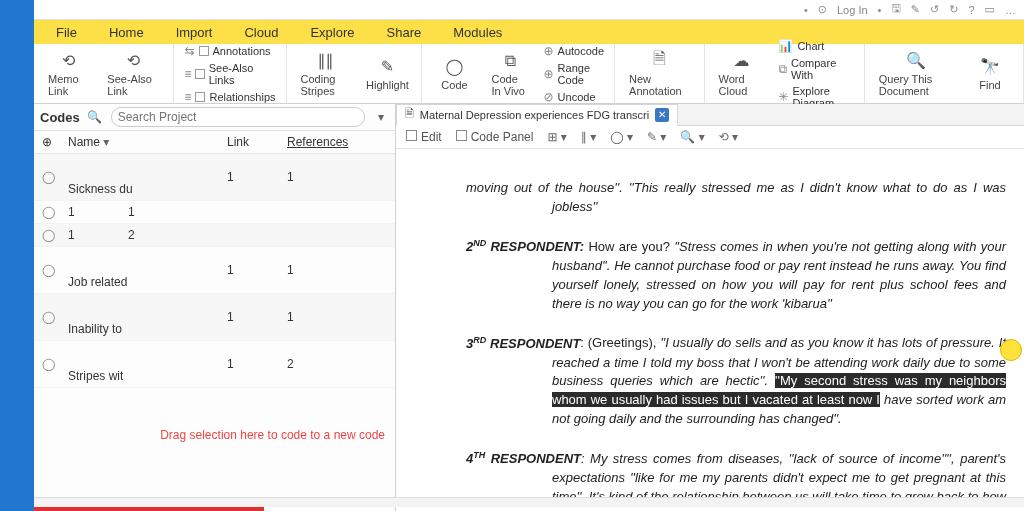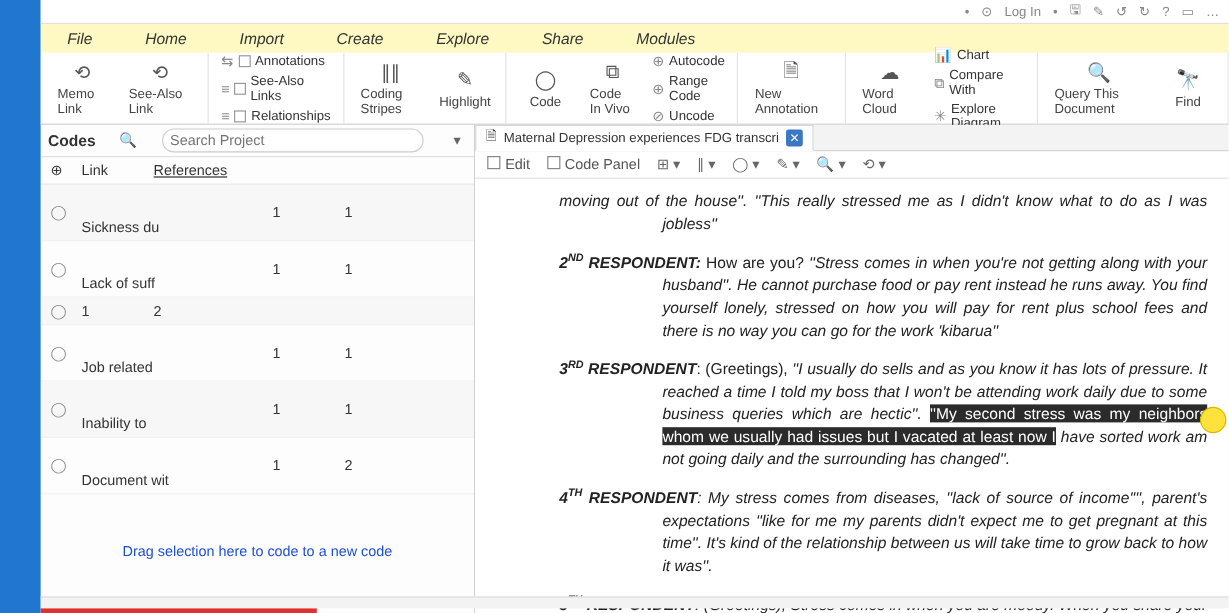--- a/index.html
+++ b/index.html
@@ -5,66 +5,66 @@
   * { box-sizing: border-box; margin: 0; padding: 0; font-family: "Segoe UI", Arial, sans-serif; }
   body { width: 1024px; height: 511px; overflow: hidden; background: #fff; font-size: 12px; color: #333; position: relative; }
   .left-rail { position: absolute; left: 0; top: 0; width: 34px; height: 100%; background: #2176d0; }
   .app { position: absolute; left: 34px; top: 0; right: 0; bottom: 0; display: flex; flex-direction: column; background:#fafafa; }
 
   
   .titlebar { height: 20px; background:#fff; border-bottom:1px solid #e0e0e0; display:flex; justify-content:flex-end; align-items:center; padding:0 8px; gap:10px; color:#888; font-size:11px; }
   .titlebar span { cursor:default; }
 
   
-  .menubar { height: 24px; background:#fef9c3; display:flex; align-items:center; padding:0 8px; gap:16px;font-style:italic; }
+  .menubar { height: 24px; background:#fde047; display:flex; align-items:center; padding:0 8px; gap:4px; }
   .menubar .menuitem { padding:3px 14px; font-size:13px; cursor:pointer; }
   .menubar .menuitem.active { background:#fff; border:1px solid #f0b000; border-bottom:2px solid #fff; border-top:3px solid #f0b000; color:#1a62b3; }
 
   
   .ribbon { height: 60px; background:#fff; border-bottom:1px solid #d0d0d0; display:flex; align-items:stretch; }
   .rgroup { display:flex; align-items:center; border-right:1px solid #e4e4e4; padding:2px 8px; gap:6px; }
   .rbtn { display:flex; flex-direction:column; align-items:center; justify-content:center; gap:2px; padding:2px 6px; cursor:pointer; font-size:11px; color:#444; min-width:50px; }
   .rbtn .ico { font-size:16px; color:#555; height:20px; display:flex; align-items:center; }
   .mini-col { display:flex; flex-direction:column; gap:2px; font-size:11px; }
   .mini-row { display:flex; align-items:center; gap:4px; padding:1px 2px; cursor:pointer; }
   .mini-row .chk { width:10px;height:10px;border:1px solid #999;display:inline-block;}
   .mini-row .sw  { font-size:12px;color:#888;}
 
   
   .body { flex:1; display:flex; overflow:hidden; }
 
   
   .left { width: 362px; border-right:1px solid #d0d0d0; display:flex; flex-direction:column; background:#fdfdfd; }
-  .panelhead { display:flex; align-items:center; gap:20px; padding:3px 6px; border-bottom:1px solid #e0e0e0; }
+  .panelhead { display:flex; align-items:center; gap:8px; padding:3px 6px; border-bottom:1px solid #e0e0e0; }
   .panelhead .title { font-weight:600; font-size:13px; }
   .panelhead input { flex:1; border:1px solid #ccc; border-radius:10px; padding:2px 6px; font-size:12px; }
   .panelhead .dd { width:16px;text-align:center;color:#666;cursor:pointer;}
   .gridhdr { display:flex; padding:4px 8px; border-bottom:1px solid #e5e5e5; font-size:12px; color:#333; }
   .gridhdr .c-add{width:26px;}
   .gridhdr .c-name{flex:1;}
   .gridhdr .c-files{width:60px;}
   .gridhdr .c-refs{width:100px;text-decoration:underline;}
   .row { display:flex; align-items:center; padding:4px 8px; font-size:12px; border-bottom:1px solid #f2f2f2;}
   .row:nth-child(odd){background:#f7f7f7;}
   .row .circ{width:26px;color:#888;}
   .row .nm{flex:1;margin-top:24px;}
   .row .fl{width:60px;}
   .row .rf{width:100px;}
-  .droptext { text-align:center; color:#1d4ed8; font-size:12px; padding:40px 10px; }
+  .droptext { text-align:right; color:#ef4444; font-size:12px; padding:40px 10px; }
 
   
   .right { flex:1; display:flex; flex-direction:column; background:#fff; }
   .tabs { display:flex; align-items:center; border-bottom:1px solid #d6d6d6; background:#f3f3f3; height:22px; }
   .tab { display:flex; align-items:center; gap:6px; padding:2px 8px; background:#fff; border:1px solid #d6d6d6; border-bottom:1px solid #fff; font-size:11px; height:22px; }
   .tab .x { background:#3a78c3; color:#fff; width:14px;height:14px; display:flex;align-items:center;justify-content:center;font-size:10px;border-radius:2px;cursor:pointer;}
   .doctoolbar { display:flex; align-items:center; gap:14px; padding:4px 10px; border-bottom:1px solid #e3e3e3; font-size:12px; color:#555;}
   .doctoolbar .chk{width:11px;height:11px;border:1px solid #888;display:inline-block;margin-right:4px;}
   .doctoolbar .tool{cursor:pointer; color:#666;}
   .docbody { flex:1; overflow:hidden; padding:10px 18px 0 70px; font-family: Georgia, "Times New Roman", serif; font-size:13px; color:#222; line-height:1.45; position:relative;}
-  .para { margin-bottom:12px; text-align:justify; }
+  .para { margin-bottom:12px; text-align:justify;margin-top:20px; }
   .resp-label { font-weight:bold;font-style:italic; }
   .sup { font-size:9px; vertical-align:super; font-weight:bold;}
   .hang { padding-left:86px; text-indent:-86px; }
   .hilite { background:#2b2b2b; color:#fff; }
   .cursor-dot{position:absolute; right:2px; top:190px; width:22px;height:22px;border-radius:50%; background:#ffe23a; border:1px solid #d9b800;}
 
   .redbar{position:absolute; left:34px; bottom:0; height:4px; width:230px; background:#e03131;}
   .bottombar{position:absolute; left:34px; right:0; bottom:4px; height:10px; background:#f3f3f3; border-top:1px solid #ddd;}
 </style>
 </head>
@@ -85,21 +85,21 @@
     <span>↻</span>
     <span>?</span>
     <span>▭</span>
     <span>…</span>
   </div>
 
   <div class="menubar">
     <div class="menuitem">File</div>
     <div class="menuitem">Home</div>
     <div class="menuitem">Import</div>
-    <div class="menuitem">Create</div>
+    <div class="menuitem">Cloud</div>
     <div class="menuitem">Explore</div>
     <div class="menuitem">Share</div>
     <div class="menuitem">Modules</div>
   </div>
 
   <div class="ribbon">
     <div class="rgroup">
       <div class="rbtn">
           <span class="ico">⟲</span>
           <span>Memo Link</span>
@@ -204,33 +204,33 @@
 
     <div class="left">
       <div class="panelhead">
         <span class="title">Codes</span>
         <span style="color:#888;">🔍</span>
         <input placeholder="Search Project" style="">
         <span class="dd">▾</span>
       </div>
       <div class="gridhdr">
         <div class="c-add">⊕</div>
+        <div class="c-name"><span>Name</span> <span style="color:#666;">▾</span></div>
         <div class="c-files">Link</div>
         <div class="c-refs">References</div>
       </div>
       <div>
         <div class="row">
             <div class="circ">◯</div>
             <div class="nm">Sickness du</div>
             <div class="fl">1</div>
             <div class="rf">1</div>
           </div>
         <div class="row">
             <div class="circ">◯</div>
-            <div class="nm">Lack of suff</div>
             <div class="fl">1</div>
             <div class="rf">1</div>
           </div>
         <div class="row">
             <div class="circ">◯</div>
             <div class="fl">1</div>
             <div class="rf">2</div>
           </div>
         <div class="row">
             <div class="circ">◯</div>
@@ -239,21 +239,21 @@
             <div class="rf">1</div>
           </div>
         <div class="row">
             <div class="circ">◯</div>
             <div class="nm">Inability to</div>
             <div class="fl">1</div>
             <div class="rf">1</div>
           </div>
         <div class="row">
             <div class="circ">◯</div>
-            <div class="nm">Document wit</div>
+            <div class="nm">Stripes wit</div>
             <div class="fl">1</div>
             <div class="rf">2</div>
           </div>
       </div>
       <div class="droptext">Drag selection here to code to a new code</div>
     </div>
 
     <div class="right">
       <div class="tabs">
         <div class="tab">

